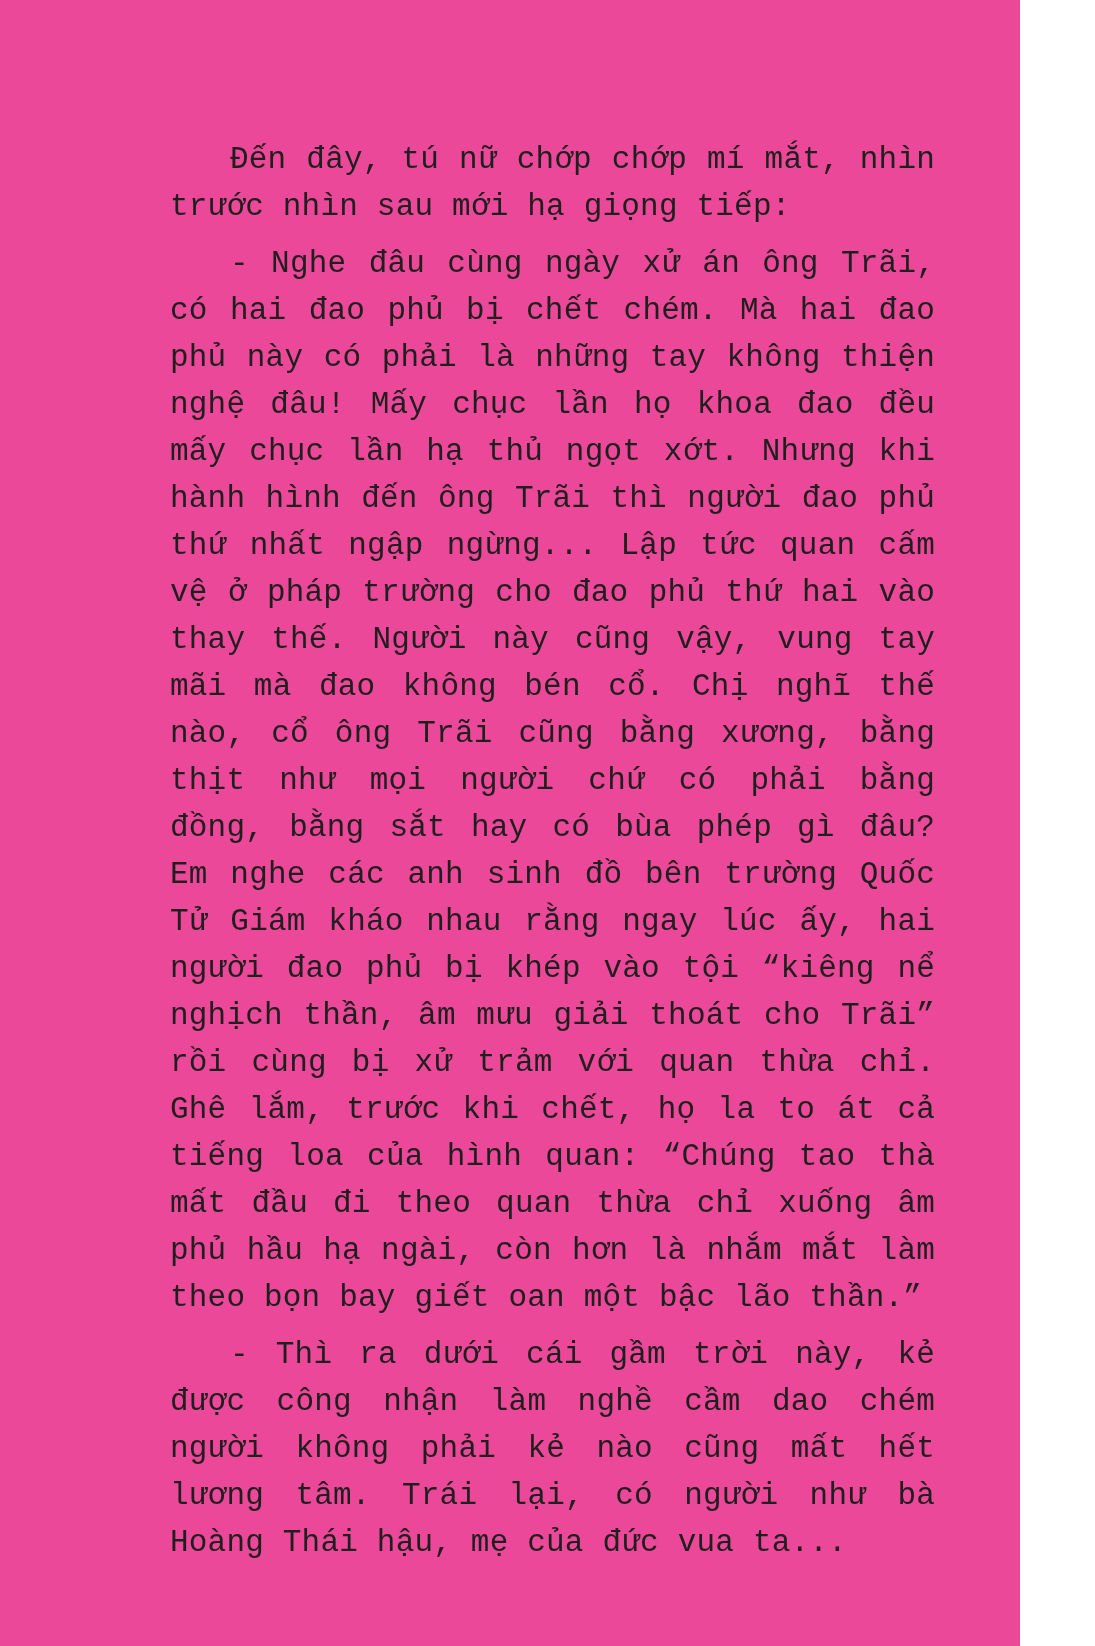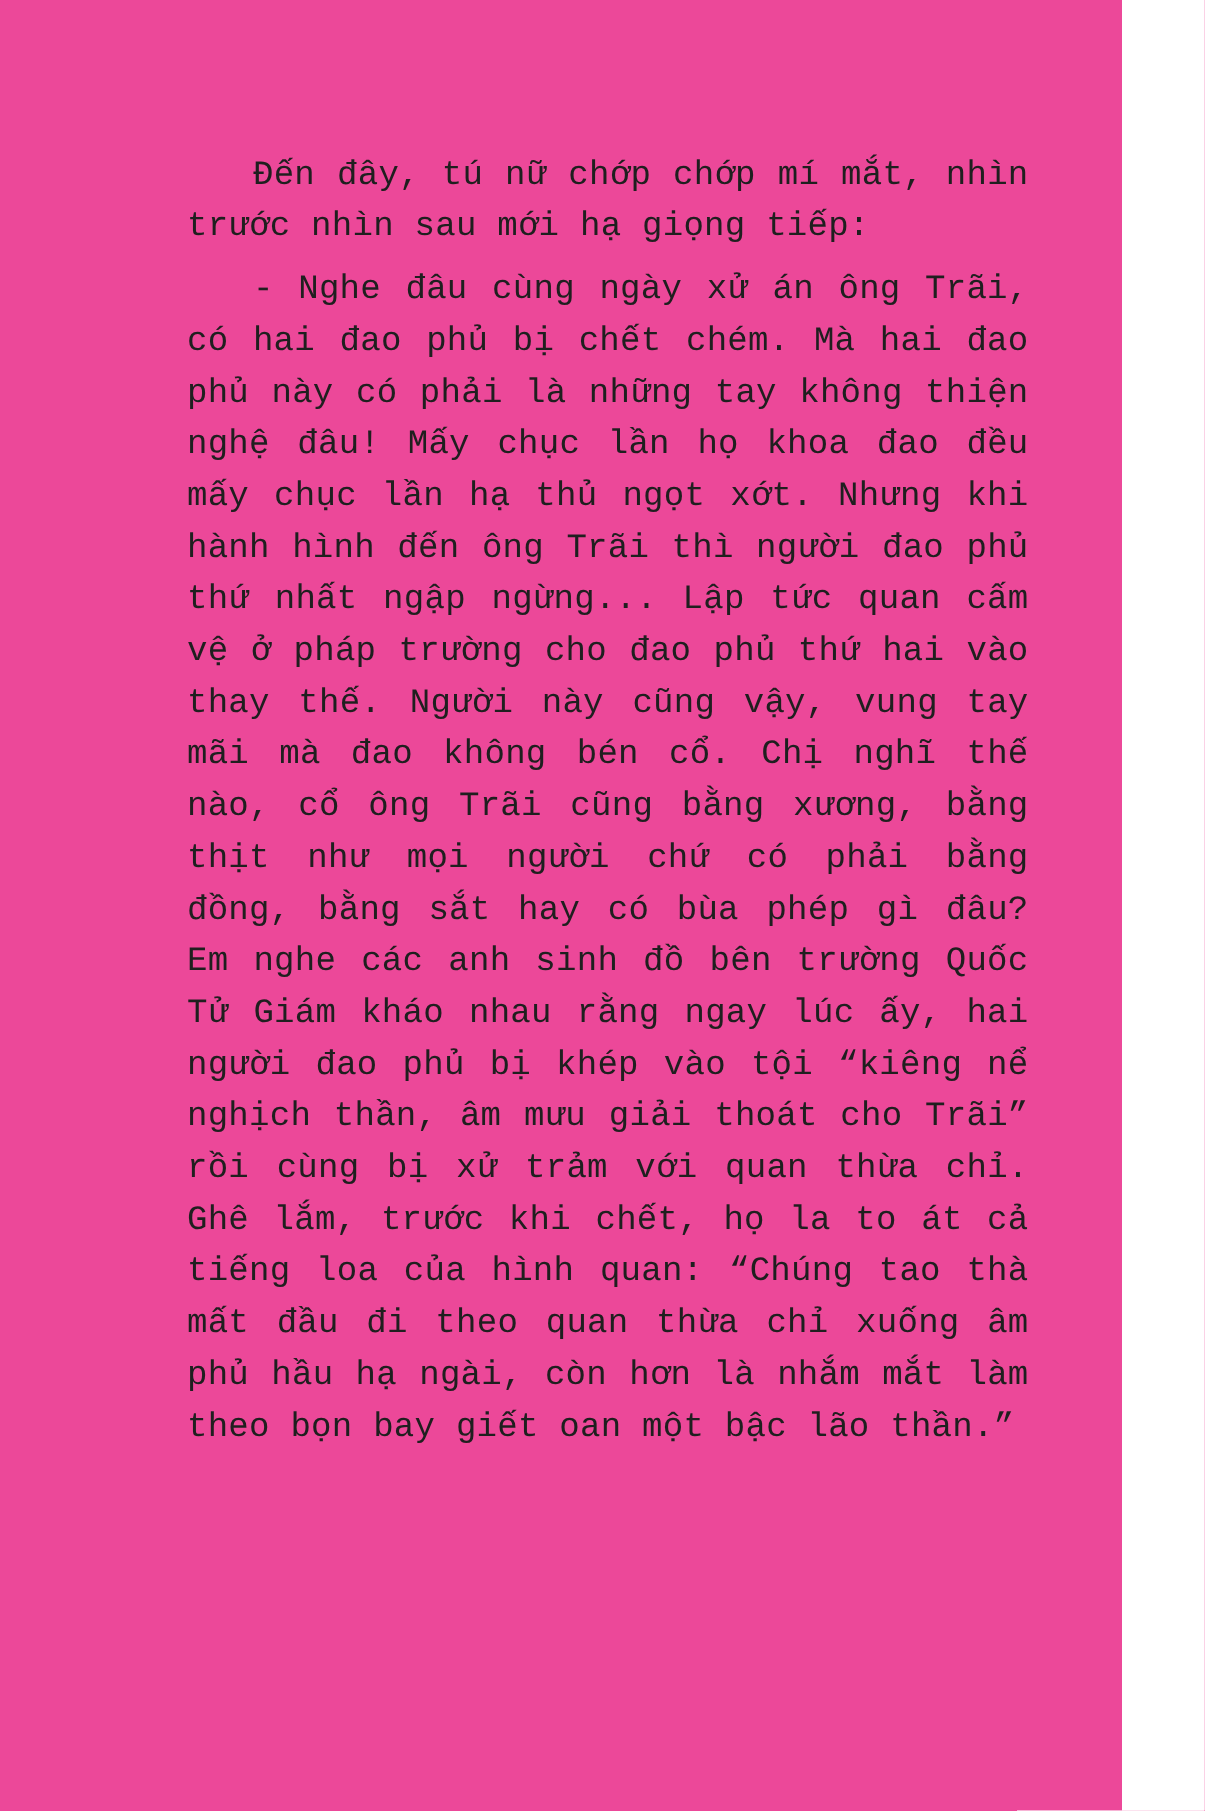--- a/index.html
+++ b/index.html
@@ -45,15 +45,16 @@
     letter-spacing: 2px;
   }
 </style>
 </head>
 <body>
 
 <div class="page">
   <main class="text-block">
     <p>Đến đây, tú nữ chớp chớp mí mắt, nhìn trước nhìn sau mới hạ giọng tiếp:</p>
     <p>- Nghe đâu cùng ngày xử án ông Trãi, có hai đao phủ bị chết chém. Mà hai đao phủ này có phải là những tay không thiện nghệ đâu! Mấy chục lần họ khoa đao đều mấy chục lần hạ thủ ngọt xớt. Nhưng khi hành hình đến ông Trãi thì người đao phủ thứ nhất ngập ngừng... Lập tức quan cấm vệ ở pháp trường cho đao phủ thứ hai vào thay thế. Người này cũng vậy, vung tay mãi mà đao không bén cổ. Chị nghĩ thế nào, cổ ông Trãi cũng bằng xương, bằng thịt như mọi người chứ có phải bằng đồng, bằng sắt hay có bùa phép gì đâu? Em nghe các anh sinh đồ bên trường Quốc Tử Giám kháo nhau rằng ngay lúc ấy, hai người đao phủ bị khép vào tội “kiêng nể nghịch thần, âm mưu giải thoát cho Trãi” rồi cùng bị xử trảm với quan thừa chỉ. Ghê lắm, trước khi chết, họ la to át cả tiếng loa của hình quan: “Chúng tao thà mất đầu đi theo quan thừa chỉ xuống âm phủ hầu hạ ngài, còn hơn là nhắm mắt làm theo bọn bay giết oan một bậc lão thần.”</p>
+    <p>- Thì ra dưới cái gầm trời này, kẻ được công nhận làm nghề cầm dao chém người không phải kẻ nào cũng mất hết lương tâm. Trái lại, có người như bà Hoàng Thái hậu, mẹ của đức vua ta...</p>
   </main>
 
 </div>
 
 </body></html>

